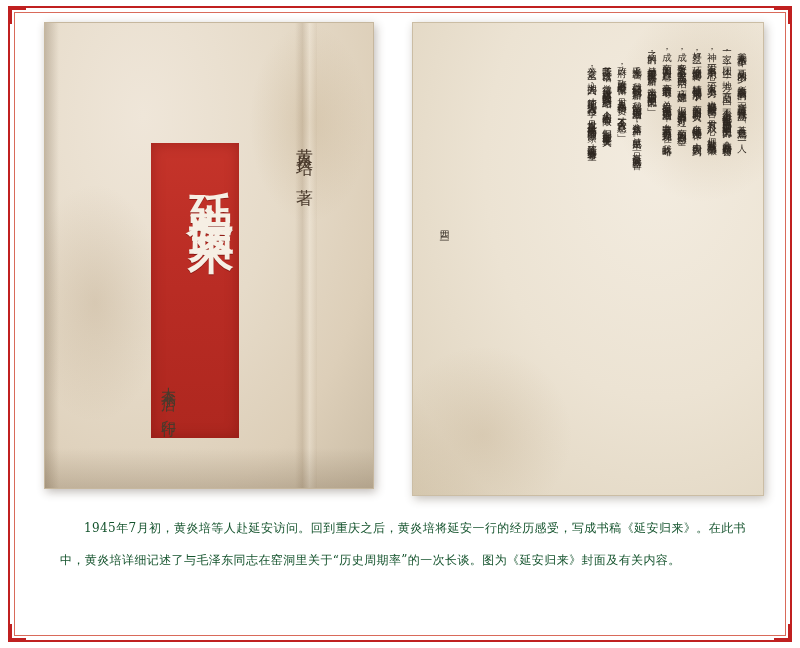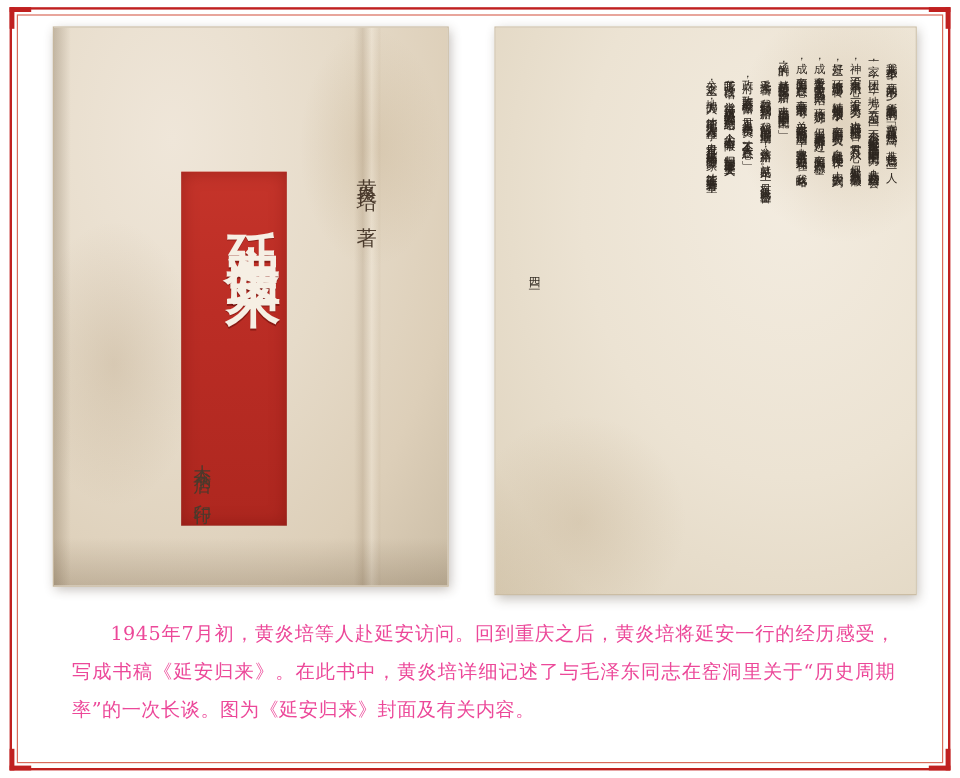--- a/index.html
+++ b/index.html
@@ -212,23 +212,23 @@
     color: #3a332a;
     font-family: "DejaVu Serif", "Liberation Serif", serif;
   }
 
   
   .caption {
     position: absolute;
     left: 60px;
     top: 512px;
     width: 686px;
-    font-size: 16px;
+    font-size: 12px;
     line-height: 32px;
-    color: #ec4899;
+    color: #14532d;
     letter-spacing: 0.4px;
     text-align: justify;
     font-family: "DejaVu Serif", "Liberation Serif", serif;
   }
   .caption p { margin: 0; text-indent: 2em; }
 </style>
 </head>
 <body>
 
 <div class="page">

